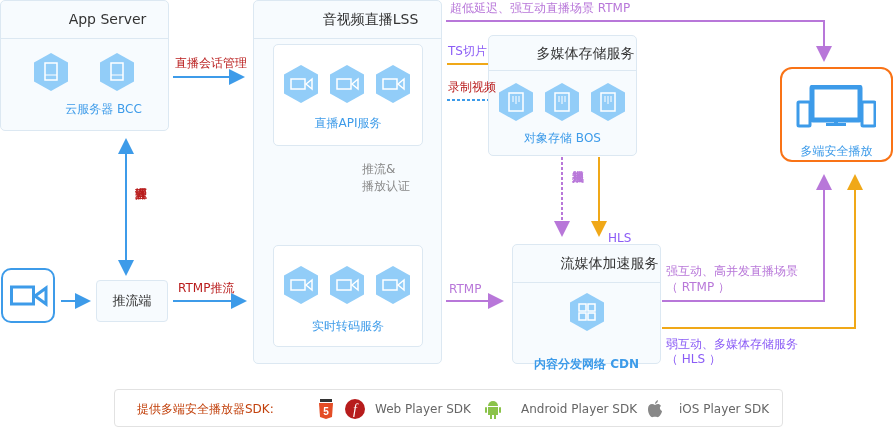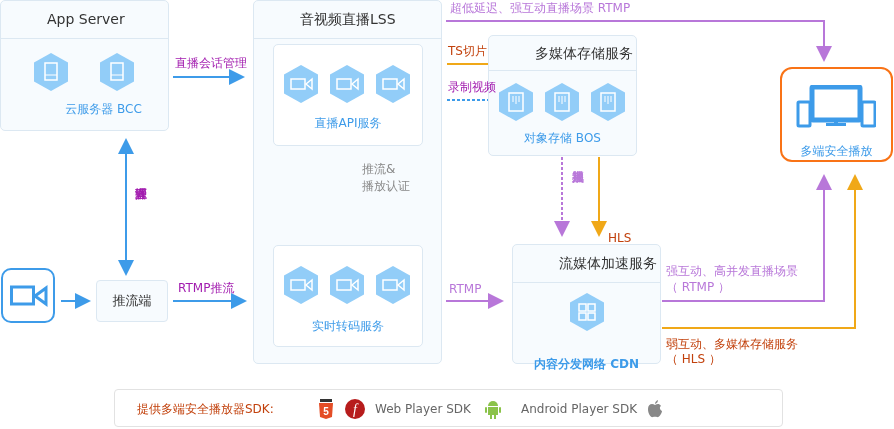--- a/index.html
+++ b/index.html
@@ -1,26 +1,26 @@
 <!DOCTYPE html>
 <html><head>
 <meta charset="utf-8">
 <style>
   html,body{margin:0;padding:0;background:#fff;}
   body{width:894px;height:429px;position:relative;overflow:hidden;font-family:"DejaVu Sans","Liberation Sans",sans-serif;}
   .abs{position:absolute;}
   .panel{position:absolute;background:#f7fbfe;border:1px solid #dce8f2;border-radius:5px;box-sizing:border-box;}
-  .panel-title{position:absolute;left:0;right:0;top:0;height:37px;line-height:37px;text-align:left;font-size:14px;color:#333;border-bottom:1px solid #dce8f2;padding-left:46px;}
+  .panel-title{position:absolute;left:0;right:0;top:0;height:37px;line-height:37px;text-align:center;font-size:14px;color:#333;border-bottom:1px solid #dce8f2;padding-left:46px;}
   .inner{position:absolute;background:#fff;border:1px solid #dce8f2;border-radius:5px;box-sizing:border-box;}
   .cap{position:absolute;left:0;right:0;text-align:center;font-size:12px;color:#3d9be9;}
   .hex{position:absolute;width:34px;height:38px;}
   .lbl{position:absolute;font-size:12px;white-space:nowrap;}
-  .blue{color:#a21caf;}
+  .blue{color:#b91c1c;}
   .purple{color:#b877d9;}
-  .orange{color:#c2410c;}
+  .orange{color:#8b5cf6;}
   .gray{color:#888;}
   .vert{writing-mode:vertical-rl;text-orientation:upright;letter-spacing:0px;line-height:14px;}
   svg.lines{position:absolute;left:0;top:0;}
   .sdkbar{position:absolute;left:114px;top:389px;width:669px;height:38px;border:1px solid #e2e2e2;border-radius:4px;box-sizing:border-box;}
   .sdk-text{position:absolute;top:0;line-height:38px;font-size:12px;color:#c2410c;white-space:nowrap;}
 </style>
 </head>
 <body>
 
 <svg class="lines" width="894" height="429">
@@ -209,13 +209,14 @@
     <rect x="0" y="8" width="2" height="6" rx="1" fill="#8bc34a"></rect>
     <rect x="14" y="8" width="2" height="6" rx="1" fill="#8bc34a"></rect>
     <rect x="5" y="15" width="2" height="5" fill="#8bc34a"></rect>
     <rect x="9" y="15" width="2" height="5" fill="#8bc34a"></rect>
   </svg>
   <div class="sdk-text" style="left:406px;color:#666;">Android Player SDK</div>
   <svg width="16" height="18" viewBox="0 0 16 18" style="position:absolute;left:532px;top:10px;">
     <path d="M8,5 C5,3 1,4 1,9 C1,14 4,18 6,17 C7,16.5 9,16.5 10,17 C12,18 15,13 15,11 C13,10 12,7 14,6 C12,3 10,4 8,5 z" fill="#888"></path>
     <path d="M8,4 C8,2 9,1 11,0 C11,2 10,3 8,4 z" fill="#888"></path>
   </svg>
+  <div class="sdk-text" style="left:564px;color:#666;">iOS Player SDK</div>
 </div>
 
 </body></html>

